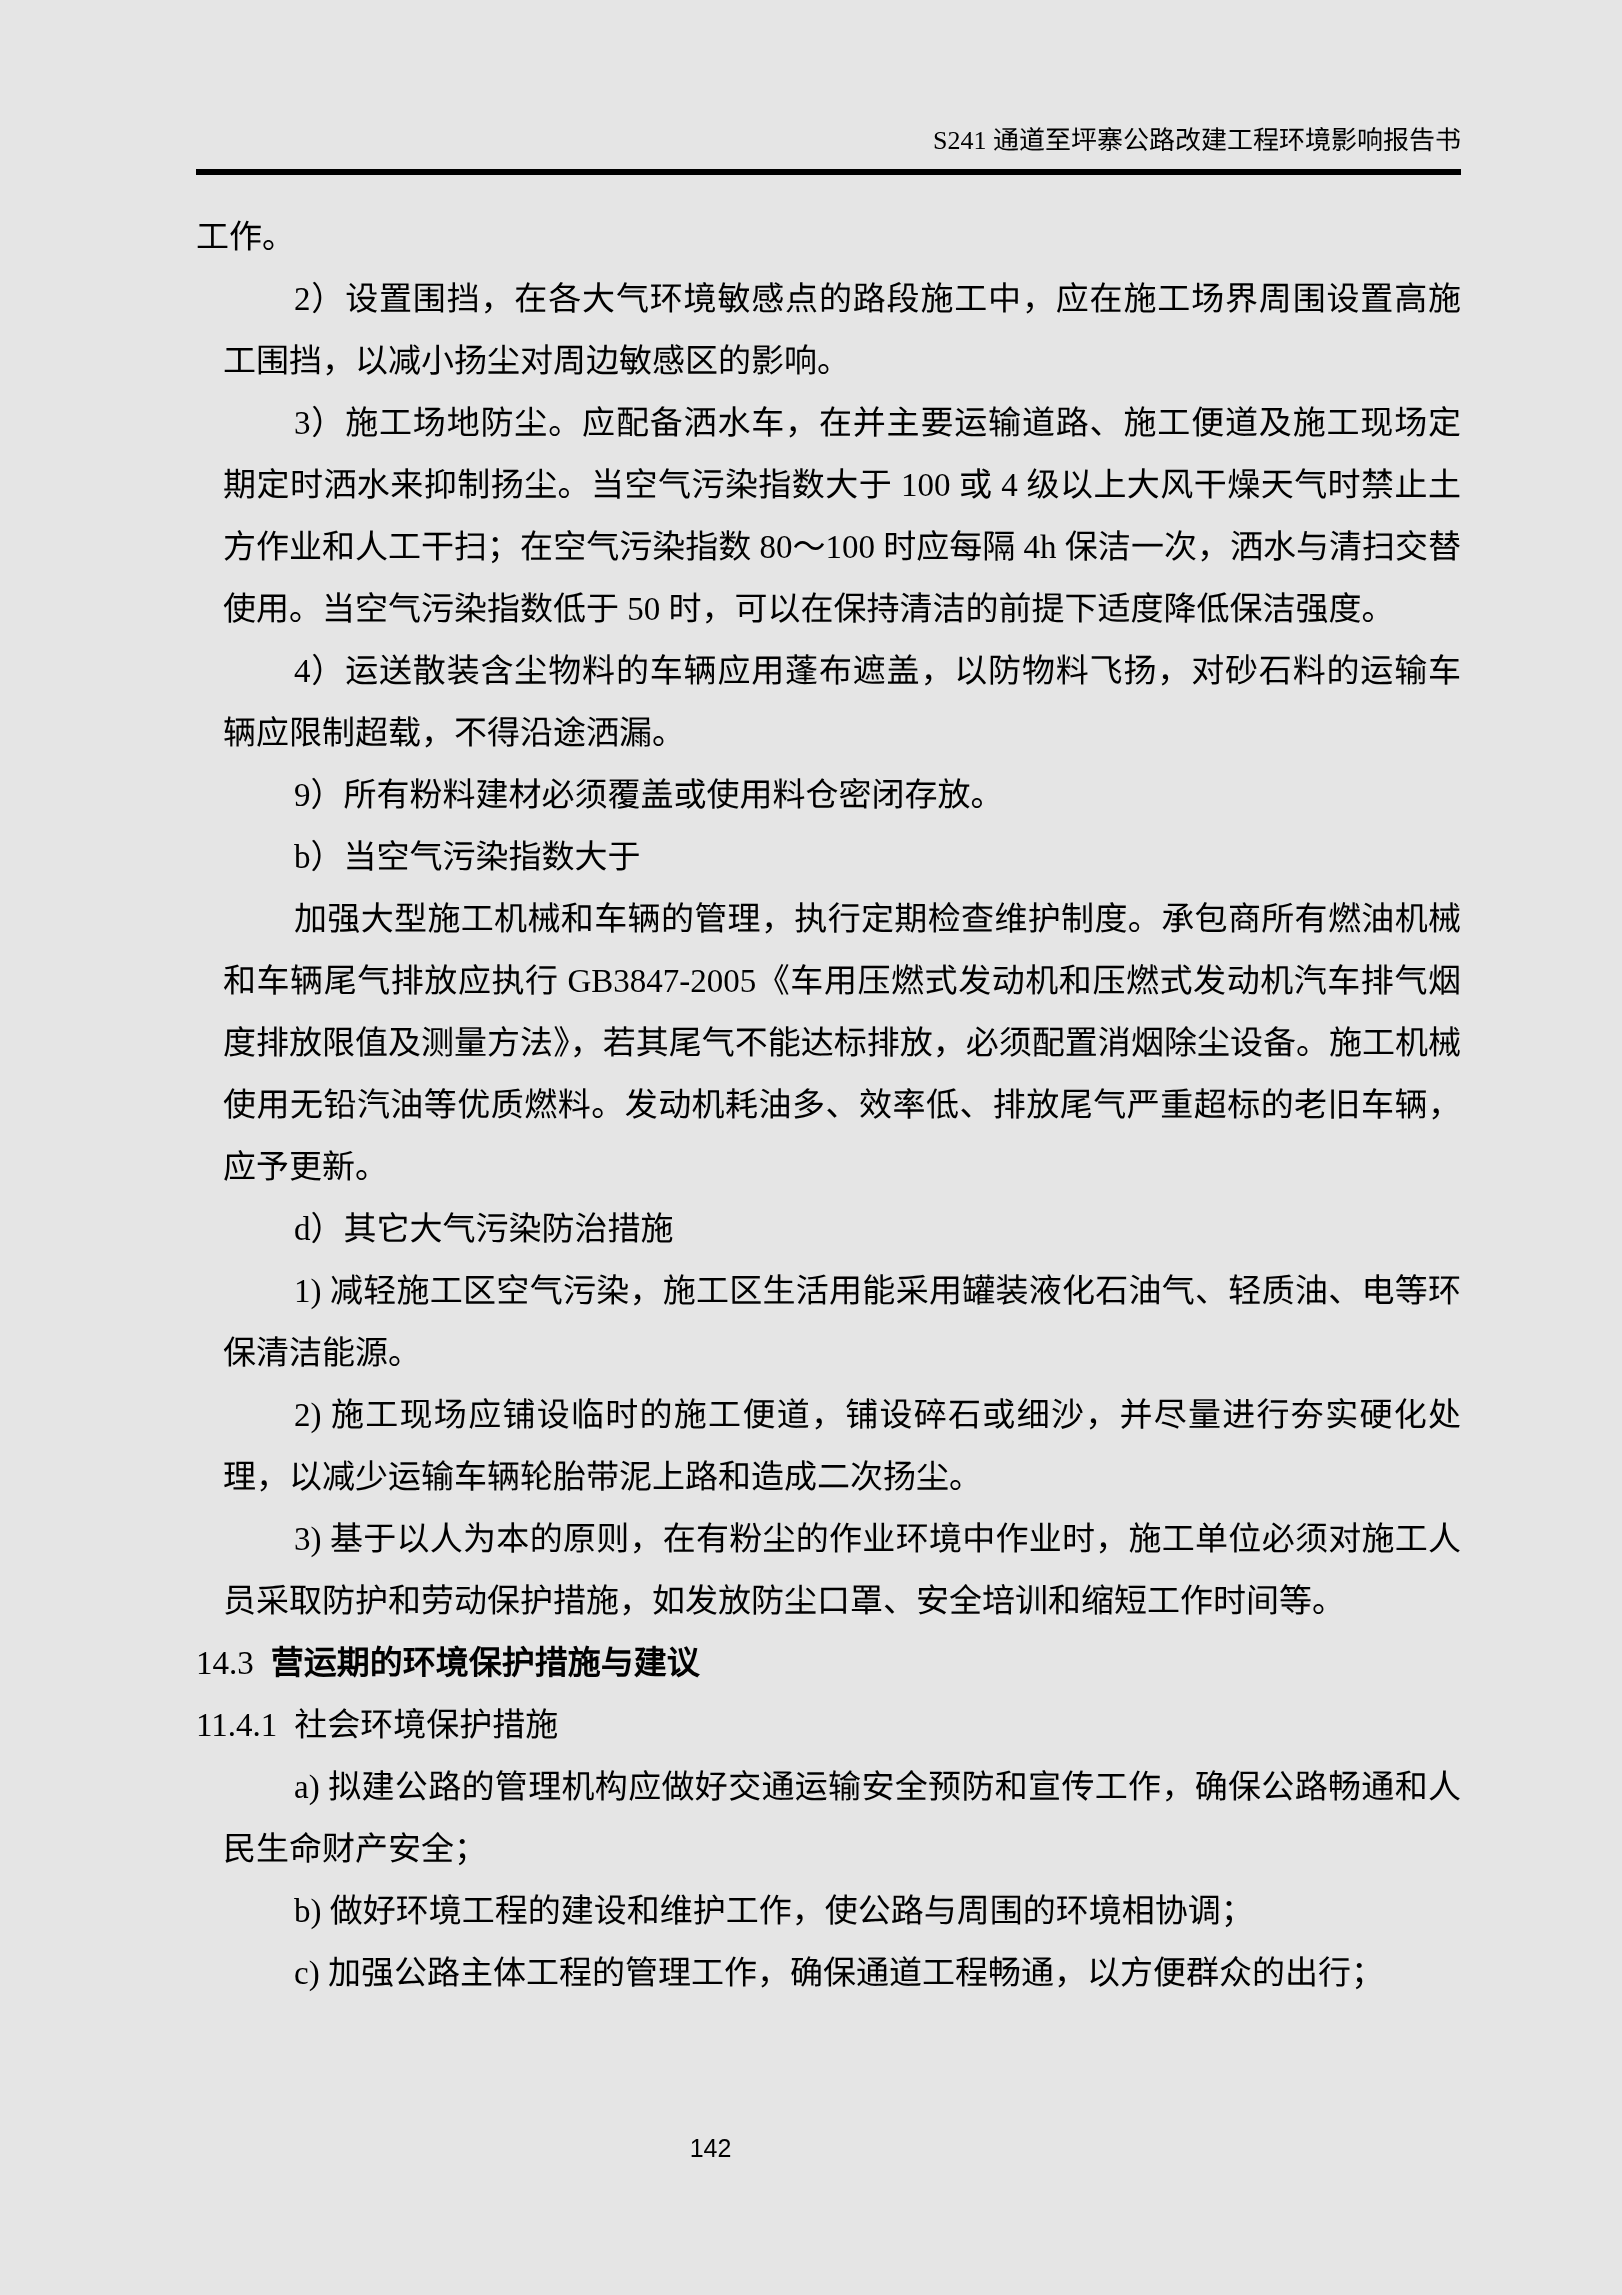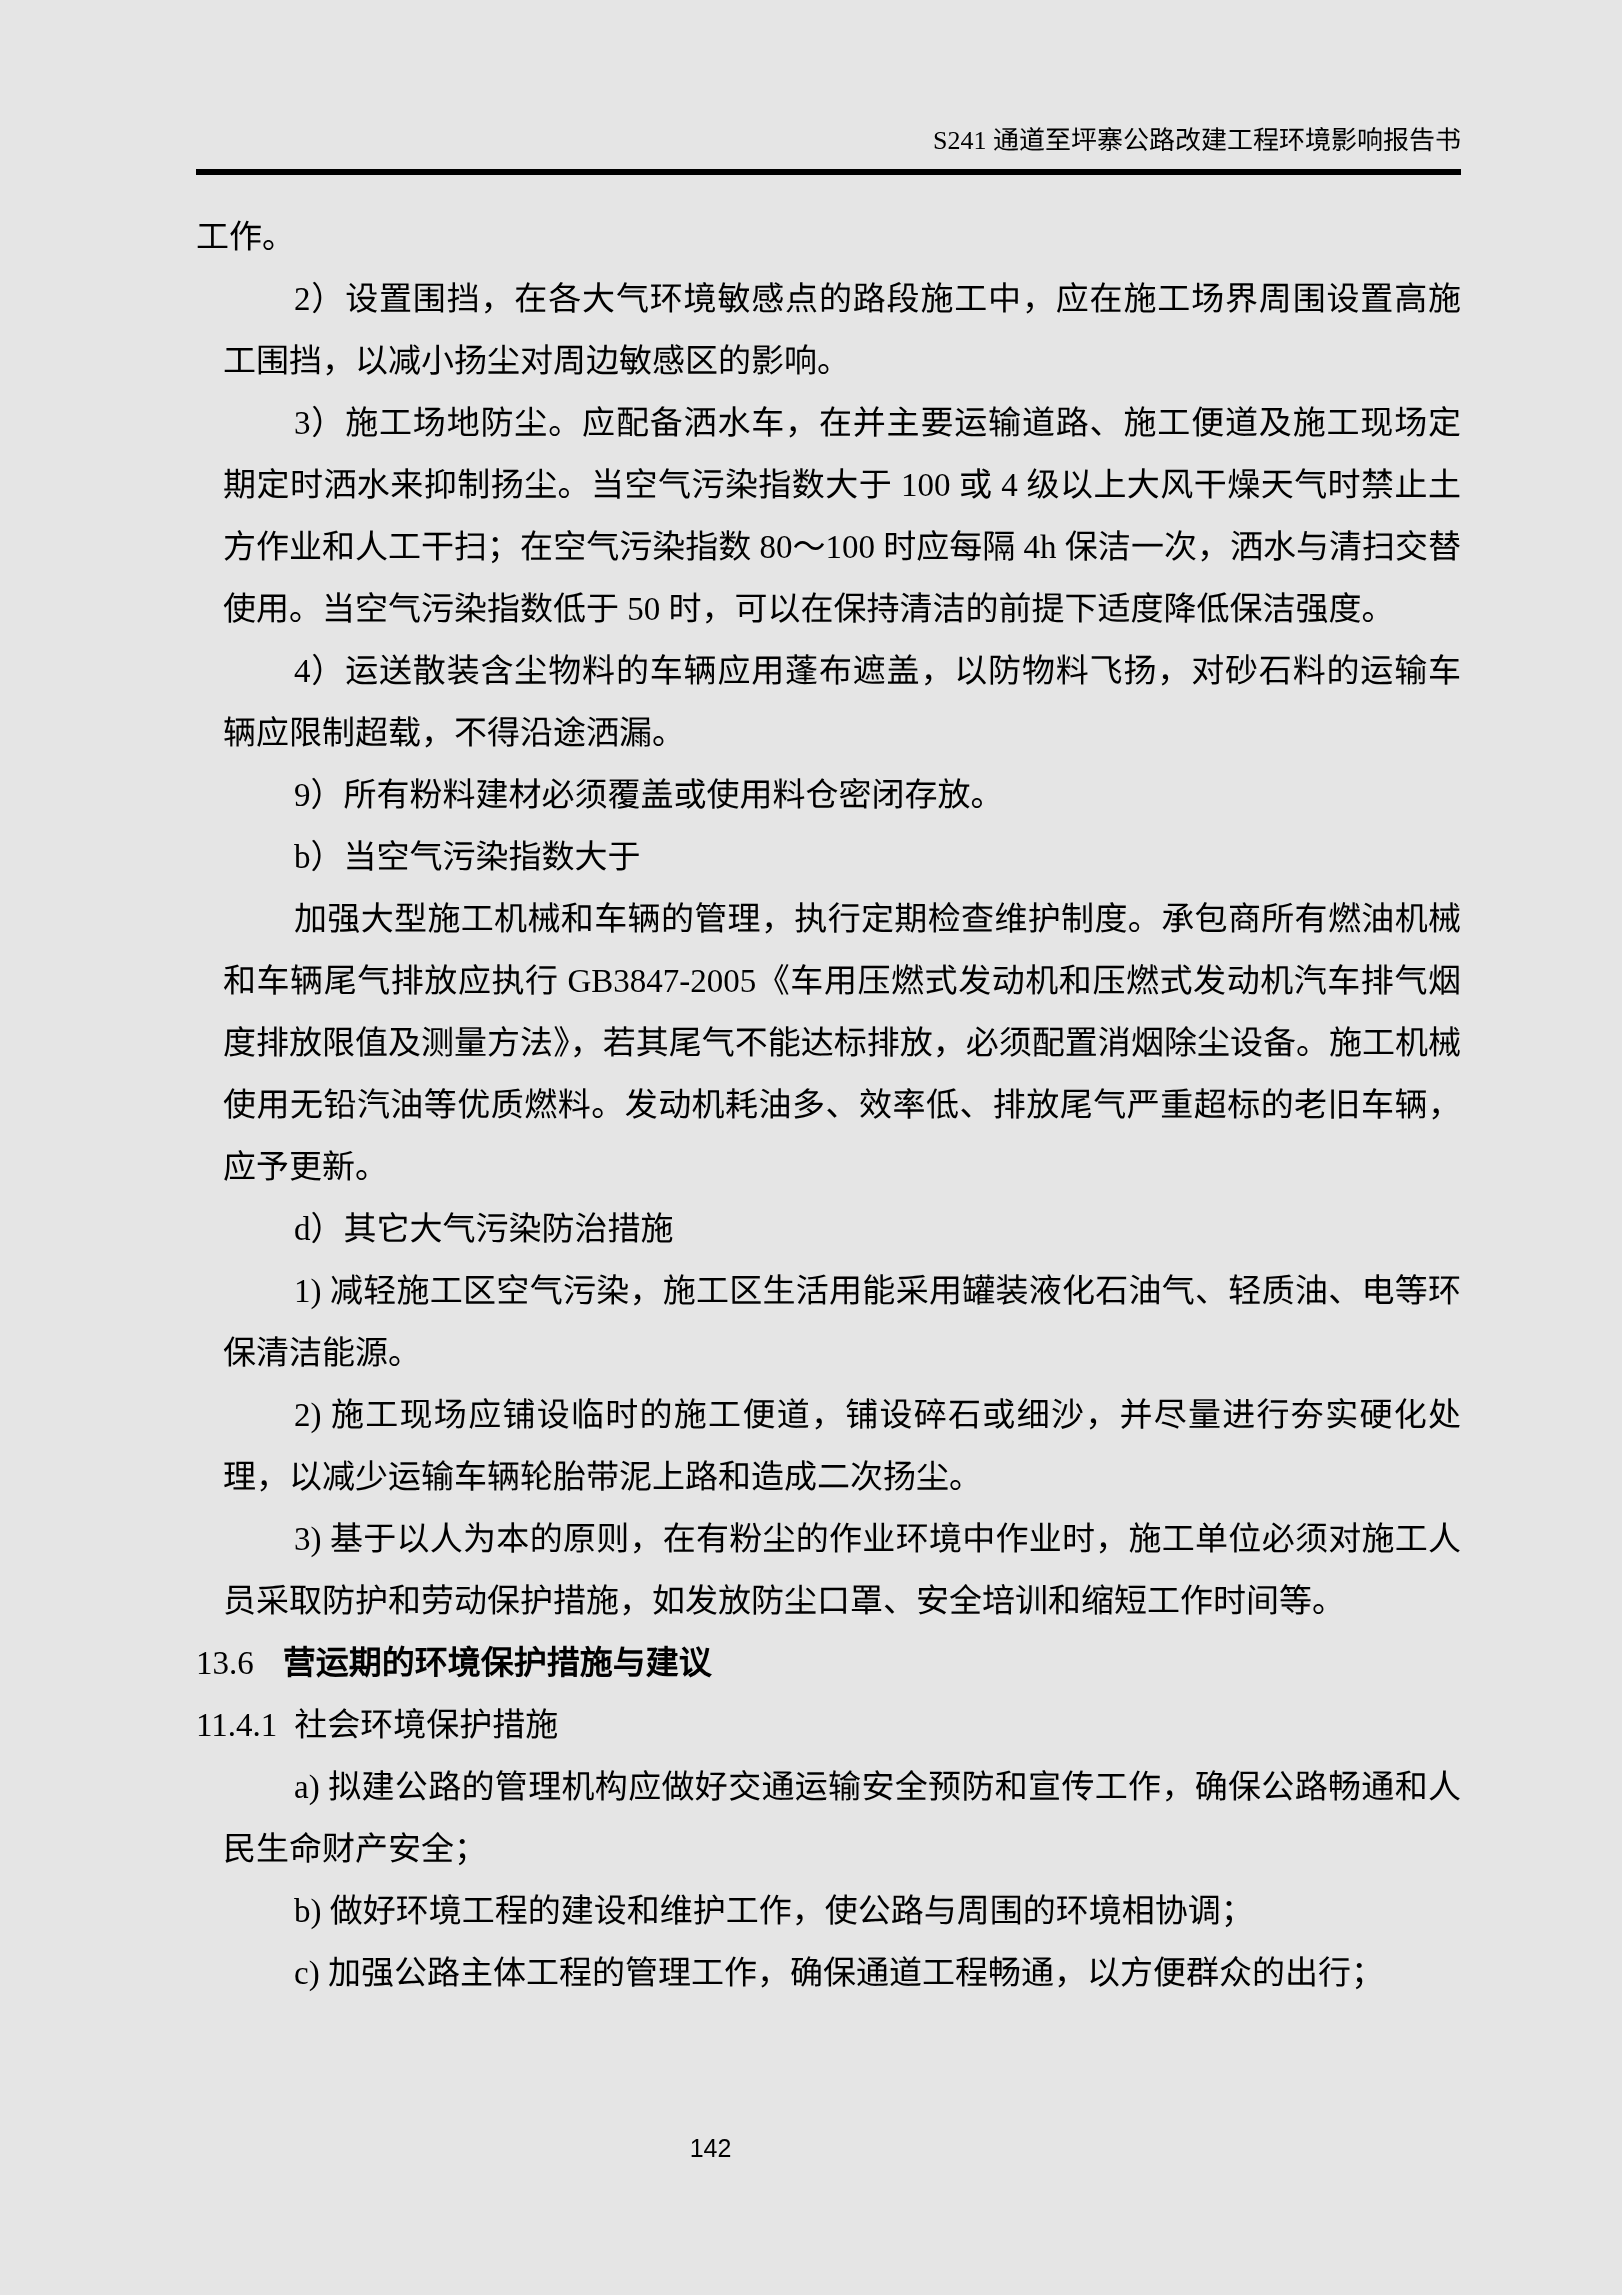--- a/index.html
+++ b/index.html
@@ -62,21 +62,20 @@
     text-align: left;
   }
   .h1 .hnum {
     font-family: "Liberation Serif", "DejaVu Serif", serif;
     font-weight: normal;
     margin-right: 17px;
   }
   .h1 .htext {
     font-family: "Liberation Sans", "DejaVu Sans", sans-serif;
     font-weight: bold;
-    margin-left: 12px;
   }
   .h2 {
     margin: 0;
     padding: 0;
     font-size: 33px;
     line-height: 62px;
     font-weight: normal;
     text-align: left;
   }
   .h2 .hnum {
@@ -121,21 +120,21 @@
 
     <p class="para indent">d）其它大气污染防治措施</p>
 
     <p class="para indent">1) 减轻施工区空气污染，施工区生活用能采用罐装液化石油气、轻质油、电等环保清洁能源。</p>
 
     <p class="para indent">2) 施工现场应铺设临时的施工便道，铺设碎石或细沙，并尽量进行夯实硬化处理，以减少运输车辆轮胎带泥上路和造成二次扬尘。</p>
 
     <p class="para indent">3) 基于以人为本的原则，在有粉尘的作业环境中作业时，施工单位必须对施工人员采取防护和劳动保护措施，如发放防尘口罩、安全培训和缩短工作时间等。</p>
 
     <h2 class="h1">
-      <span class="hnum">13.6</span><span class="htext">营运期的环境保护措施与建议</span>
+      <span class="hnum">14.3</span><span class="htext">营运期的环境保护措施与建议</span>
     </h2>
 
     <h3 class="h2">
       <span class="hnum">11.4.1</span><span>社会环境保护措施</span>
     </h3>
 
     <p class="para indent">a) 拟建公路的管理机构应做好交通运输安全预防和宣传工作，确保公路畅通和人民生命财产安全；</p>
 
     <p class="para indent">b) 做好环境工程的建设和维护工作，使公路与周围的环境相协调；</p>
 

